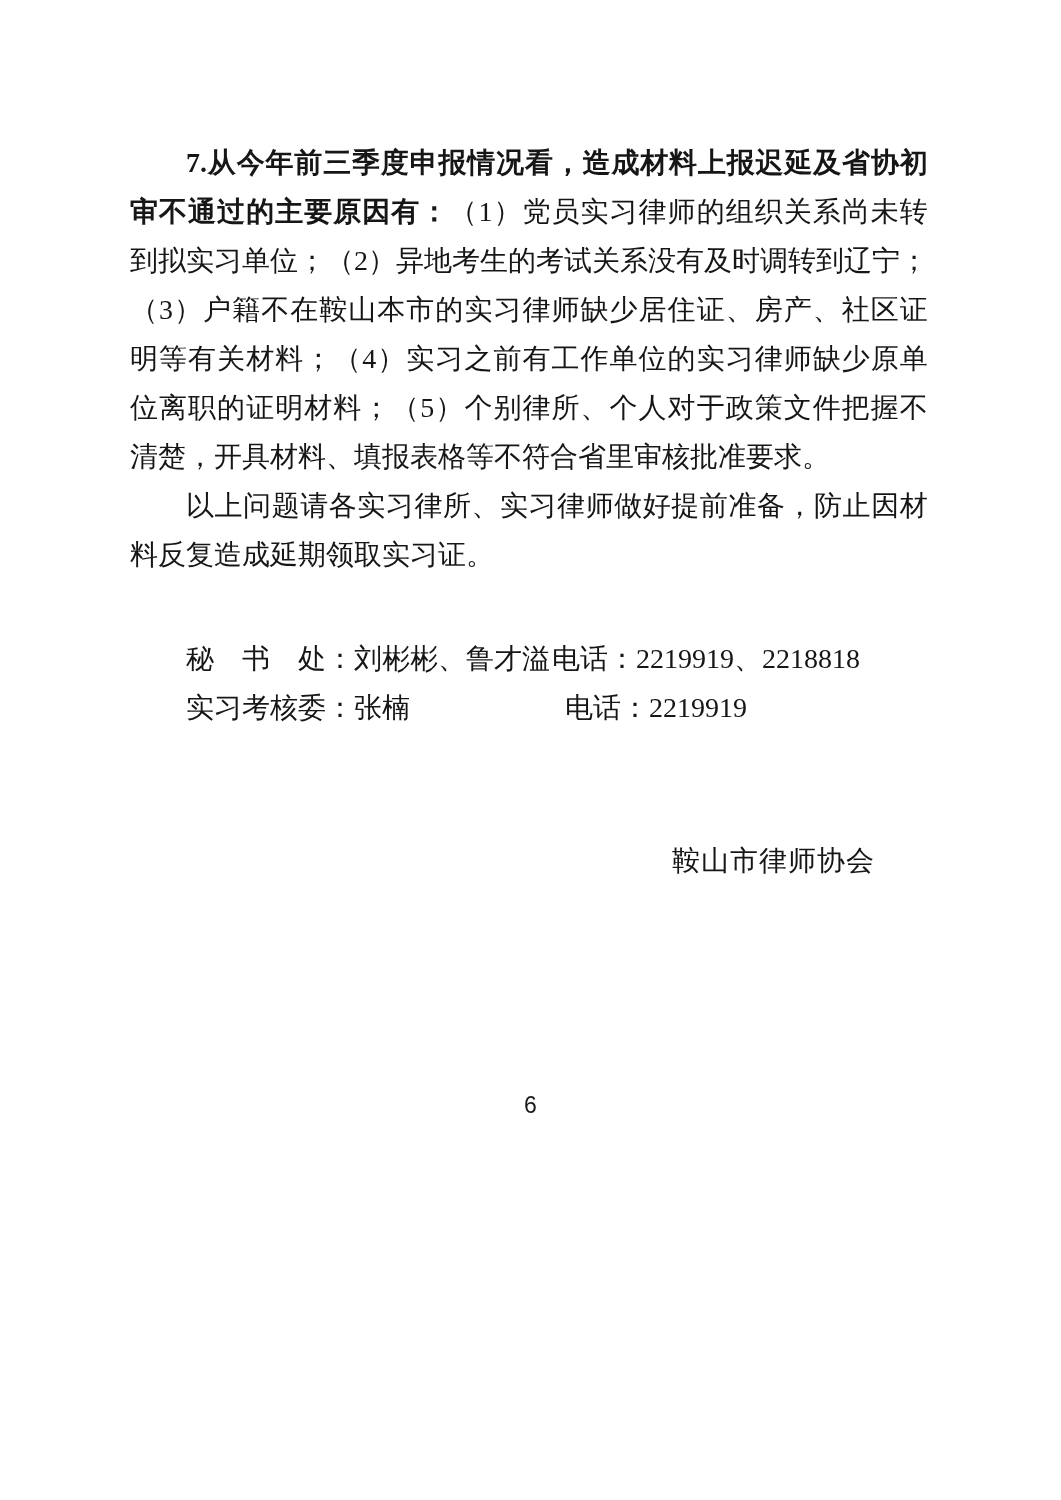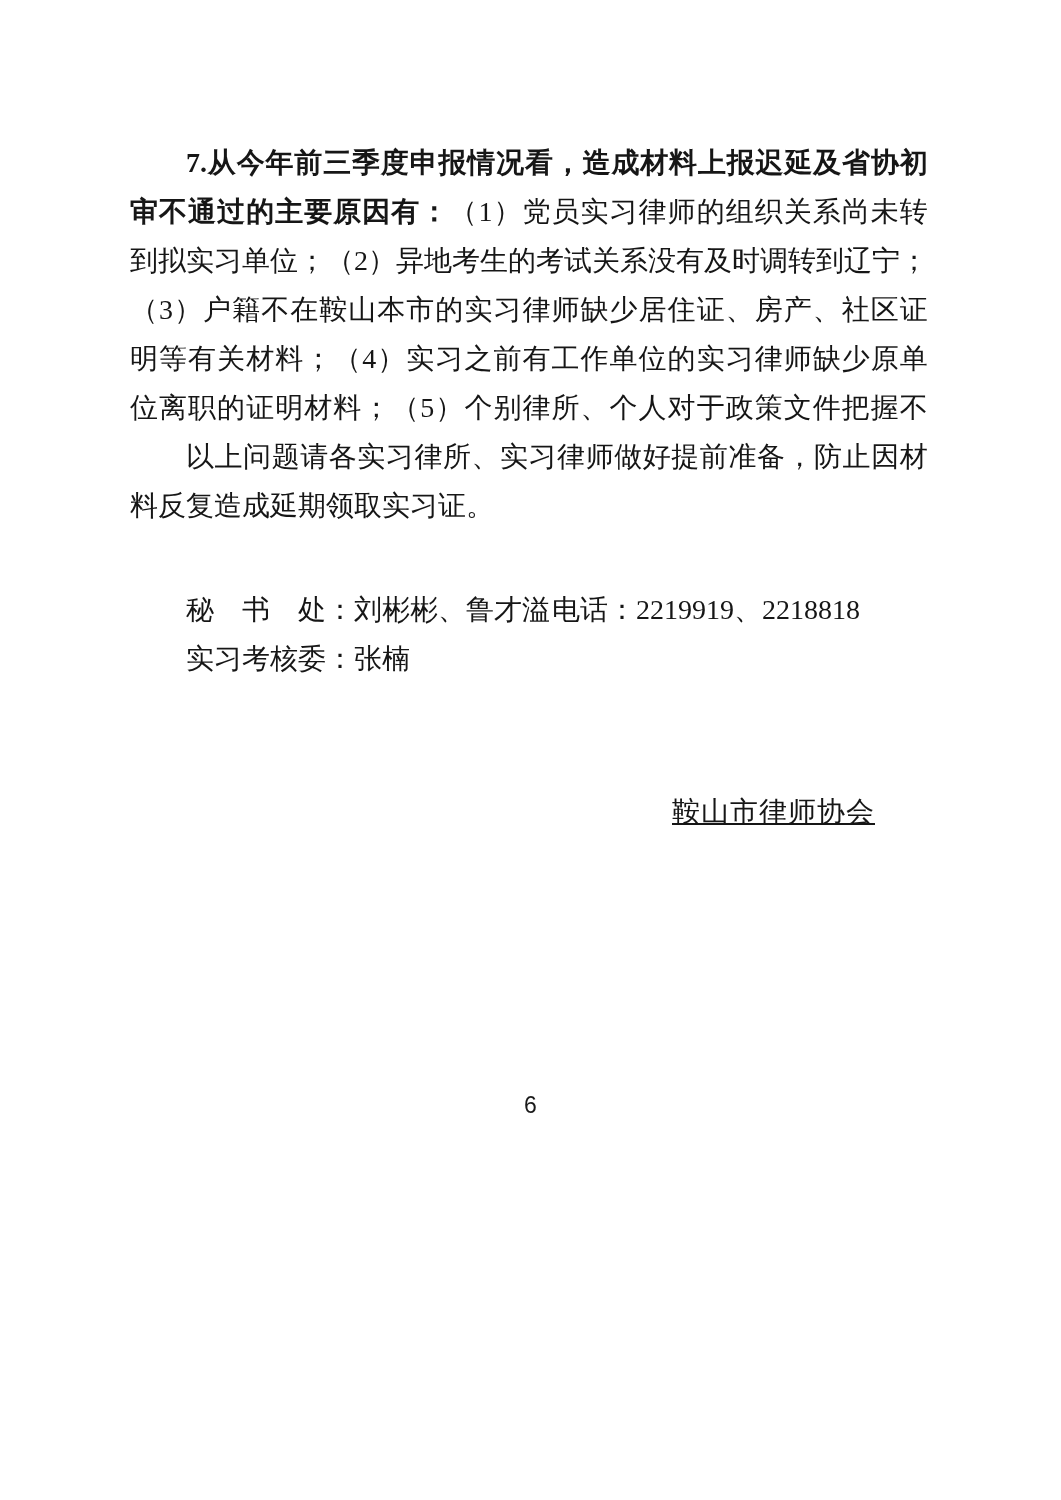--- a/index.html
+++ b/index.html
@@ -22,21 +22,21 @@
   
   .jflex{display:flex;justify-content:space-between;}
   span.jflex{display:inline-flex;vertical-align:baseline;}
   .tok{white-space:pre;}
   .gap-contacts{height:55px;}
   .gap-signature{height:104px;}
   .contact-line{height:49px;line-height:49px;padding-left:56px;position:relative;}
   .spread{width:140px;}
   .phone-row1{margin-left:2px;}
   .phone-row2{position:absolute;left:435px;top:0;}
-  .org-line{padding-left:542px;letter-spacing:1px;text-decoration:underline;}
+  .org-line{padding-left:542px;letter-spacing:1px;}
   .date-line{padding-left:528px;}
   .pagenum{
     position:absolute;left:0;top:1090px;width:100%;
     text-align:center;height:30px;line-height:30px;
     font-family:"Liberation Sans","DejaVu Sans",sans-serif;
     font-size:23px;color:#1a1a1a;
   }
 </style>
 </head>
 <body>
@@ -56,20 +56,23 @@
     </div>
     <div class="line jflex">
       <span style="display: contents;"><span class="tok">（</span><span class="tok">3</span><span class="tok">）</span><span class="tok">户</span><span class="tok">籍</span><span class="tok">不</span><span class="tok">在</span><span class="tok">鞍</span><span class="tok">山</span><span class="tok">本</span><span class="tok">市</span><span class="tok">的</span><span class="tok">实</span><span class="tok">习</span><span class="tok">律</span><span class="tok">师</span><span class="tok">缺</span><span class="tok">少</span><span class="tok">居</span><span class="tok">住</span><span class="tok">证</span><span class="tok">、</span><span class="tok">房</span><span class="tok">产</span><span class="tok">、</span><span class="tok">社</span><span class="tok">区</span><span class="tok">证</span></span>
     </div>
     <div class="line jflex">
       <span style="display: contents;"><span class="tok">明</span><span class="tok">等</span><span class="tok">有</span><span class="tok">关</span><span class="tok">材</span><span class="tok">料</span><span class="tok">；</span><span class="tok">（</span><span class="tok">4</span><span class="tok">）</span><span class="tok">实</span><span class="tok">习</span><span class="tok">之</span><span class="tok">前</span><span class="tok">有</span><span class="tok">工</span><span class="tok">作</span><span class="tok">单</span><span class="tok">位</span><span class="tok">的</span><span class="tok">实</span><span class="tok">习</span><span class="tok">律</span><span class="tok">师</span><span class="tok">缺</span><span class="tok">少</span><span class="tok">原</span><span class="tok">单</span></span>
     </div>
     <div class="line jflex">
       <span style="display: contents;"><span class="tok">位</span><span class="tok">离</span><span class="tok">职</span><span class="tok">的</span><span class="tok">证</span><span class="tok">明</span><span class="tok">材</span><span class="tok">料</span><span class="tok">；</span><span class="tok">（</span><span class="tok">5</span><span class="tok">）</span><span class="tok">个</span><span class="tok">别</span><span class="tok">律</span><span class="tok">所</span><span class="tok">、</span><span class="tok">个</span><span class="tok">人</span><span class="tok">对</span><span class="tok">于</span><span class="tok">政</span><span class="tok">策</span><span class="tok">文</span><span class="tok">件</span><span class="tok">把</span><span class="tok">握</span><span class="tok">不</span></span>
     </div>
+    <div class="line">
+      <span>清楚，开具材料、填报表格等不符合省里审核批准要求。</span>
+    </div>
 
     <div class="line indent jflex">
       <span style="display: contents;"><span class="tok">以</span><span class="tok">上</span><span class="tok">问</span><span class="tok">题</span><span class="tok">请</span><span class="tok">各</span><span class="tok">实</span><span class="tok">习</span><span class="tok">律</span><span class="tok">所</span><span class="tok">、</span><span class="tok">实</span><span class="tok">习</span><span class="tok">律</span><span class="tok">师</span><span class="tok">做</span><span class="tok">好</span><span class="tok">提</span><span class="tok">前</span><span class="tok">准</span><span class="tok">备</span><span class="tok">，</span><span class="tok">防</span><span class="tok">止</span><span class="tok">因</span><span class="tok">材</span></span>
     </div>
     <div class="line">
       <span>料反复造成延期领取实习证。</span>
     </div>
 
     <div class="gap-contacts"></div>
 
@@ -80,21 +83,21 @@
           <span class="tok">处</span>
         </span><span>：</span><span>刘彬彬、鲁才溢</span><span class="phone-row1">电话：2219919、2218818</span>
     </div>
     <div class="contact-line">
       <span class="spread jflex">
           <span class="tok">实</span>
           <span class="tok">习</span>
           <span class="tok">考</span>
           <span class="tok">核</span>
           <span class="tok">委</span>
-        </span><span>：</span><span>张楠</span>
+        </span><span>：</span><span>张楠</span><span class="phone-row2">电话：2219919</span>
     </div>
 
     <div class="gap-signature"></div>
 
     <div class="line org-line">
       <span>鞍山市律师协会</span>
     </div>
 
   </div>
 

